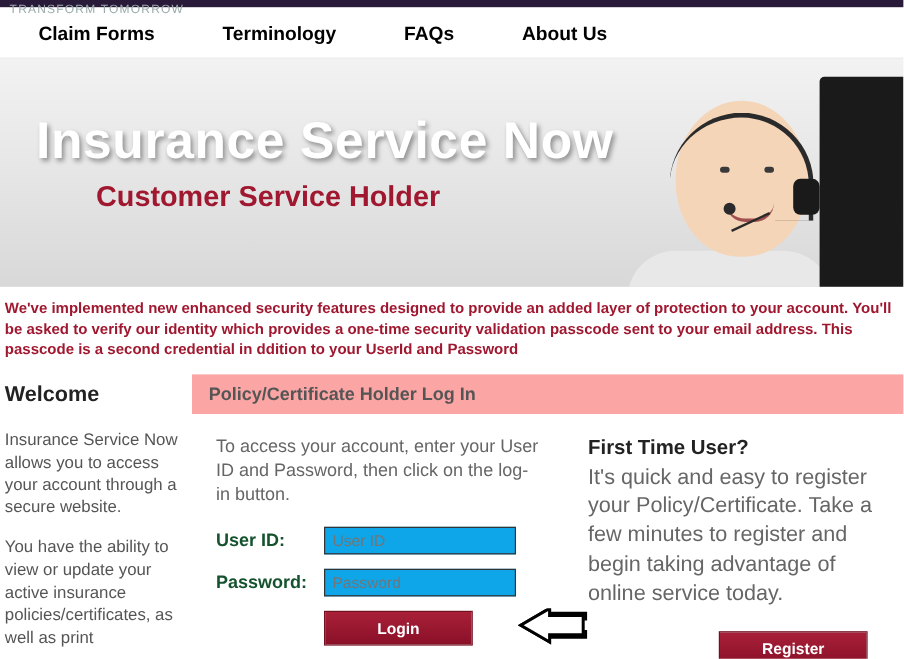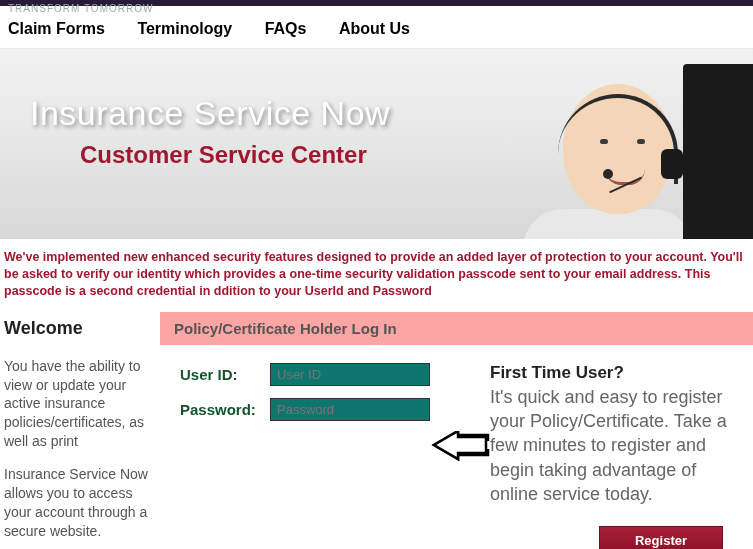--- a/index.html
+++ b/index.html
@@ -1,29 +1,29 @@
 <!DOCTYPE html>
 <html><head>
 <meta charset="utf-8">
 <style>
 * { margin: 0; padding: 0; box-sizing: border-box; }
 body { font-family: Arial, Helvetica, sans-serif; width: 753px; height: 549px; overflow: hidden; background: #fff; }
 .topbar { background: #2a1a3a; height: 6px; }
 .tagline { color: #9aa; font-size: 10px; letter-spacing: 1px; padding: 0 8px; margin-top: -3px; }
 .nav { padding: 6px 8px 10px; border-bottom: 1px solid #e8e8e8; }
-.nav a { color: #000; font-weight: bold; font-size: 16px; text-decoration: none; margin-right: 28px; }
+.nav a { color: #000; font-weight: bold; font-size: 16px; text-decoration: none; margin-right: 28px; margin-left: 24px; }
 .hero {
   position: relative;
   height: 190px;
   background: linear-gradient(180deg, #f2f2f2 0%, #e6e6e6 50%, #d8d8d8 100%);
   overflow: hidden;
 }
 .hero-text { position: absolute; top: 45px; left: 30px; }
 .hero-title {
-  font-size: 34px; font-weight: normal; color: #fff;
+  font-size: 43px; font-weight: bold; color: #fff;
   text-shadow: 2px 2px 4px rgba(0,0,0,0.4);
   letter-spacing: 0.5px;
 }
 .hero-sub {
   font-size: 24px; font-weight: bold; color: #a01830;
   margin-top: 8px; margin-left: 50px;
 }
 .person {
   position: absolute; right: 0; top: 5px; width: 250px; height: 190px;
 }
@@ -85,21 +85,21 @@
   background: #fca5a5; color: #555; font-weight: bold; font-size: 15px;
   padding: 8px 14px;
 }
 .login-body { display: flex; padding: 18px 20px 0; gap: 40px; }
 .login-left { width: 270px; }
 .login-left .intro { color: #666; font-size: 15px; line-height: 1.35; margin-bottom: 16px; }
 .field { display: flex; align-items: center; margin-bottom: 12px; }
 .field label { width: 90px; font-weight: bold; font-size: 15px; color: #14532d; }
 .field input {
   width: 160px; padding: 3px 6px; font-size: 13px;
-  border: 1.3px solid #333; background: #0f766e;
+  border: 1.3px solid #333; background: #0ea5e9;
 }
 .btn {
   display: inline-block; background: linear-gradient(#a82038,#8a1028);
   color: #fff; font-weight: bold; font-size: 13px; border: 1px solid #701020;
   padding: 6px 0; width: 124px; text-align: center; cursor: pointer;
 }
 .login-btn-wrap { margin-left: 90px; margin-top: 4px; position: relative; }
 .arrow {
   position: absolute; left: 160px; top: -2px;
 }
@@ -118,21 +118,21 @@
 <div class="nav">
   <a href="#">Claim Forms</a>
   <a href="#">Terminology</a>
   <a href="#">FAQs</a>
   <a href="#">About Us</a>
 </div>
 
 <div class="hero">
   <div class="hero-text">
     <div class="hero-title">Insurance Service Now</div>
-    <div class="hero-sub">Customer Service Center</div>
+    <div class="hero-sub">Customer Service Holder</div>
   </div>
   <div class="person">
     <div class="shirt"></div>
     <div class="hair2"></div>
     <div class="hair"></div>
     <div class="head"></div>
     <div class="eye1"></div>
     <div class="eye2"></div>
     <div class="smile"></div>
     <div class="headset"></div>
@@ -141,37 +141,39 @@
     <div class="micball"></div>
     <div class="monitor"></div>
   </div>
 </div>
 
 <div class="notice">We've implemented new enhanced security features designed to provide an added layer of protection to your account. You'll be asked to verify our identity which provides a one-time security validation passcode sent to your email address. This passcode is a second credential in ddition to your UserId and Password</div>
 
 <div class="main">
   <div class="welcome">
     <h3>Welcome</h3>
+    <p>Insurance Service Now allows you to access your account through a secure website.</p>
     <p>You have the ability to view or update your active insurance policies/certificates, as well as print</p>
-    <p>Insurance Service Now allows you to access your account through a secure website.</p>
   </div>
 
   <div class="login-area">
     <div class="login-header">Policy/Certificate Holder Log In</div>
     <div class="login-body">
       <div class="login-left">
+        <p class="intro">To access your account, enter your User ID and Password, then click on the log-in button.</p>
         <div class="field">
           <label>User ID:</label>
           <input type="text" placeholder="User ID" style="">
         </div>
         <div class="field">
           <label>Password:</label>
           <input type="password" placeholder="Password" style="">
         </div>
         <div class="login-btn-wrap">
+          <div class="btn">Login</div>
           <div class="arrow">
             <svg viewBox="0 0 60 32">
               <path d="M 58 10 L 58 4 L 28 4 L 28 0 L 4 14 L 28 28 L 28 24 L 58 24 L 58 18" fill="none" stroke="#000" stroke-width="2.5"></path>
               <path d="M 28 0 L 4 14 L 28 28 L 28 22 L 56 22 L 56 6 L 28 6 Z" fill="#fff" stroke="#000" stroke-width="2.5"></path>
             </svg>
           </div>
         </div>
       </div>
       <div class="login-right">
         <h4>First Time User?</h4>

